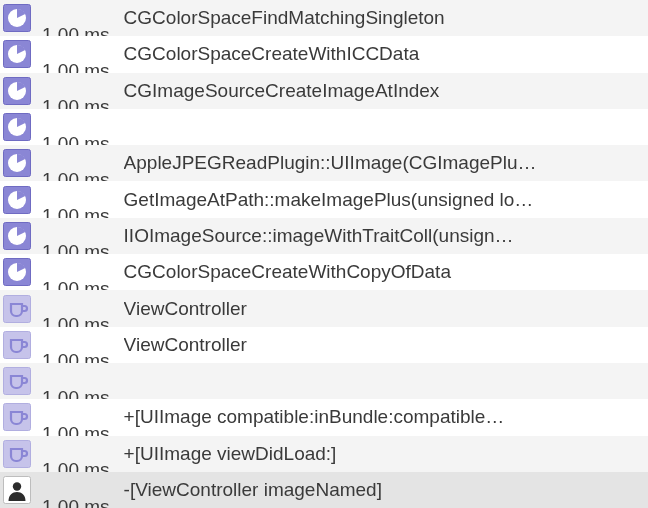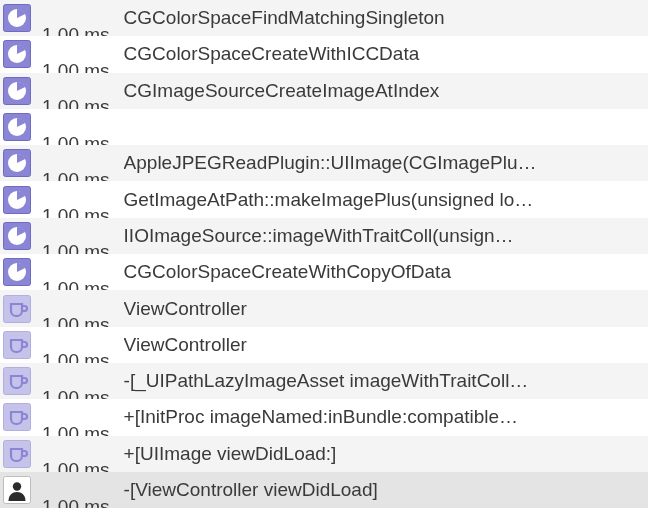--- a/index.html
+++ b/index.html
@@ -173,33 +173,32 @@
 
   <div class="row zebra">
     <span class="icon">
       <svg width="28" height="28" viewBox="0 0 28 28">
         <rect x="0.5" y="0.5" width="27" height="27" rx="2" fill="#c6c3ea" stroke="#b1aee0"></rect>
         <path d="M8 9 h11 v7 a5 5 0 0 1 -5 5 h-1 a5 5 0 0 1 -5 -5 Z" fill="none" stroke="#8a86d5" stroke-width="2.2"></path>
         <path d="M19 11 h2.5 a2.5 2.5 0 0 1 0 5 H19" fill="none" stroke="#8a86d5" stroke-width="2.2"></path>
       </svg>
     </span>
     <span class="time">1.00 ms</span>
-    <span class="sym">-[_UIPathLazyImageAsset imageWithTraitColl…</span>
-  </div>
-
-  <div class="row">
-    <span class="icon">
-      <svg width="28" height="28" viewBox="0 0 28 28">
-        <rect x="0.5" y="0.5" width="27" height="27" rx="2" fill="#c6c3ea" stroke="#b1aee0"></rect>
-        <path d="M8 9 h11 v7 a5 5 0 0 1 -5 5 h-1 a5 5 0 0 1 -5 -5 Z" fill="none" stroke="#8a86d5" stroke-width="2.2"></path>
-        <path d="M19 11 h2.5 a2.5 2.5 0 0 1 0 5 H19" fill="none" stroke="#8a86d5" stroke-width="2.2"></path>
-      </svg>
-    </span>
-    <span class="time">1.00 ms</span>
-    <span class="sym">+[InitProc imageNamed:inBundle:compatible…</span>
+  </div>
+
+  <div class="row">
+    <span class="icon">
+      <svg width="28" height="28" viewBox="0 0 28 28">
+        <rect x="0.5" y="0.5" width="27" height="27" rx="2" fill="#c6c3ea" stroke="#b1aee0"></rect>
+        <path d="M8 9 h11 v7 a5 5 0 0 1 -5 5 h-1 a5 5 0 0 1 -5 -5 Z" fill="none" stroke="#8a86d5" stroke-width="2.2"></path>
+        <path d="M19 11 h2.5 a2.5 2.5 0 0 1 0 5 H19" fill="none" stroke="#8a86d5" stroke-width="2.2"></path>
+      </svg>
+    </span>
+    <span class="time">1.00 ms</span>
+    <span class="sym">+[UIImage compatible:inBundle:compatible…</span>
   </div>
 
   <div class="row zebra">
     <span class="icon">
       <svg width="28" height="28" viewBox="0 0 28 28">
         <rect x="0.5" y="0.5" width="27" height="27" rx="2" fill="#c6c3ea" stroke="#b1aee0"></rect>
         <path d="M8 9 h11 v7 a5 5 0 0 1 -5 5 h-1 a5 5 0 0 1 -5 -5 Z" fill="none" stroke="#8a86d5" stroke-width="2.2"></path>
         <path d="M19 11 h2.5 a2.5 2.5 0 0 1 0 5 H19" fill="none" stroke="#8a86d5" stroke-width="2.2"></path>
       </svg>
     </span>
@@ -209,16 +208,16 @@
 
   <div class="row sel">
     <span class="icon">
       <svg width="28" height="28" viewBox="0 0 28 28">
         <rect x="0.5" y="0.5" width="27" height="27" rx="2" fill="#fff" stroke="#bdbdbd"></rect>
         <circle cx="14" cy="10.5" r="4.2" fill="#2c2c2c"></circle>
         <path d="M5.5 25 c0-6 4-9 8.5-9 s8.5 3 8.5 9 Z" fill="#2c2c2c"></path>
       </svg>
     </span>
     <span class="time">1.00 ms</span>
-    <span class="sym">-[ViewController viewDidLoad]</span>
+    <span class="sym">-[ViewController imageNamed]</span>
   </div>
 
 </div>
 
 </body></html>

